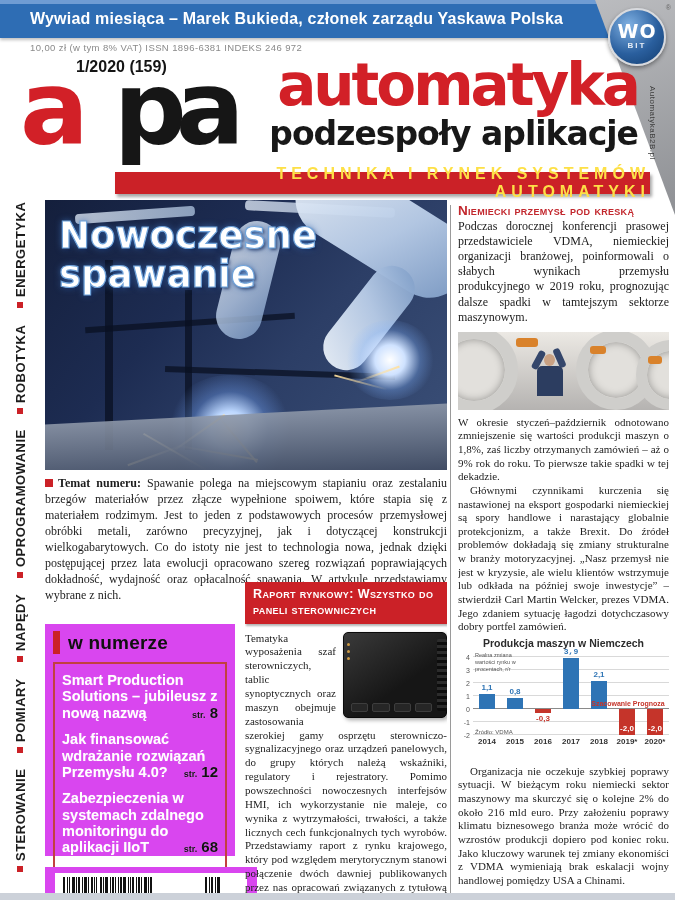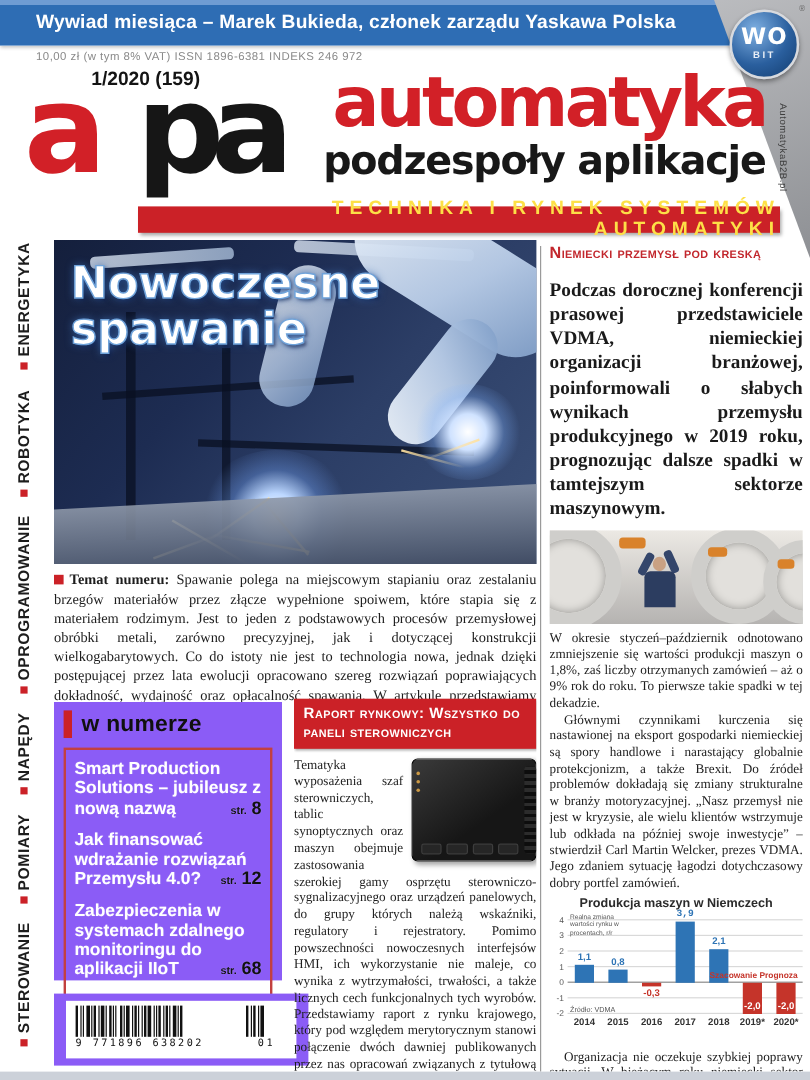--- a/index.html
+++ b/index.html
@@ -65,21 +65,21 @@
     text-shadow:0 0 7px rgba(60,110,180,.9), 2px 2px 3px rgba(0,10,50,.6); }
 
   
   .lead-par { position:absolute; left:45px; top:476px; width:402px; z-index:2;
     font-family:"Liberation Serif",serif; font-size:12px; line-height:1.33; text-align:justify; color:#1d1d1d; }
   .lead-sq { display:inline-block; width:8px; height:8px; background:#cb2127; margin-right:5px; }
   .see-page { float:right; font-size:9px; font-weight:bold; letter-spacing:1px; color:#333;
     font-variant:small-caps; font-family:"Liberation Serif",serif; margin-top:3px; }
 
   
-  .panel-blue { position:absolute; background:#8b5cf6; z-index:2; }
+  .panel-blue { position:absolute; background:#d946ef; z-index:2;margin-top:39px; }
   #in-issue { left:45px; top:585px; width:190px; height:232px; padding:7px 8px; }
   .in-title { display:flex; align-items:center; gap:8px; }
   .in-title .bar { width:7px; height:23px; background:#cb2127; }
   .in-title .t { font-size:19px; font-weight:bold; color:#101010; letter-spacing:.2px; }
   .in-box { margin-top:8px; border:2px solid #c24040; padding:8px 7px 4px; }
   .in-item { color:#fff; font-weight:bold; font-size:14.5px; line-height:1.13; margin-bottom:10px;
     text-shadow:0 0 1px rgba(255,255,255,.3); }
   .in-item .pg { float:right; color:#111; margin-left:6px; }
   .in-item .pg .sl { font-size:9px; font-weight:bold; }
   .in-item .pg .pn { font-size:15px; font-weight:bold; }
@@ -113,21 +113,21 @@
     font-weight:bold; font-size:15px; line-height:1.1; letter-spacing:1px; font-style:italic; margin-top:2px; }
   .device .keys { position:absolute; left:7px; bottom:5px; right:14px; display:flex; gap:4px; }
   .device .keys i { flex:1; height:9px; background:#262626; border-radius:2px; border:1px solid #3d3d3d; }
   .device .leds { position:absolute; left:3px; top:10px; display:flex; flex-direction:column; gap:4px; }
   .device .leds i { width:3px; height:3px; border-radius:50%; background:#c94; }
 
   
   .vdivider { position:absolute; left:450px; top:205px; width:1px; height:688px; background:#9a9a9a; z-index:2; }
   #news-col { position:absolute; left:458px; top:203px; width:211px; height:690px; overflow:hidden; z-index:2; }
   .news-head { color:#c2272d; font-weight:bold; font-size:13.5px; font-variant:small-caps; letter-spacing:.3px; }
-  .news-lead { margin-top:15px; font-family:"Liberation Serif",serif; font-weight:bold; font-size:16px;
+  .news-lead { margin-top:1px; font-family:"Liberation Serif",serif; font-weight:normal; font-size:12px;
     line-height:1.26; text-align:justify; color:#1a1a1a; }
   .news-par { font-family:"Liberation Serif",serif; font-size:11px; line-height:1.24; text-align:justify; color:#1d1d1d; }
   .indent { text-indent:12px; }
 
   .news-photo { position:relative; width:211px; height:78px; margin:7px 0 6px; overflow:hidden;
     background:linear-gradient(#ece9e4,#b5b3b1); }
   .np-ring { position:absolute; border-radius:50%; border-style:solid; border-color:#cfcecb; background:#e2e0dc;
     box-shadow:inset 0 0 8px rgba(0,0,0,.35); }
   .np-orange { position:absolute; background:#d9822b; border-radius:3px; }
   .np-head { position:absolute; width:11px; height:12px; border-radius:50%; background:#c9a183; }

